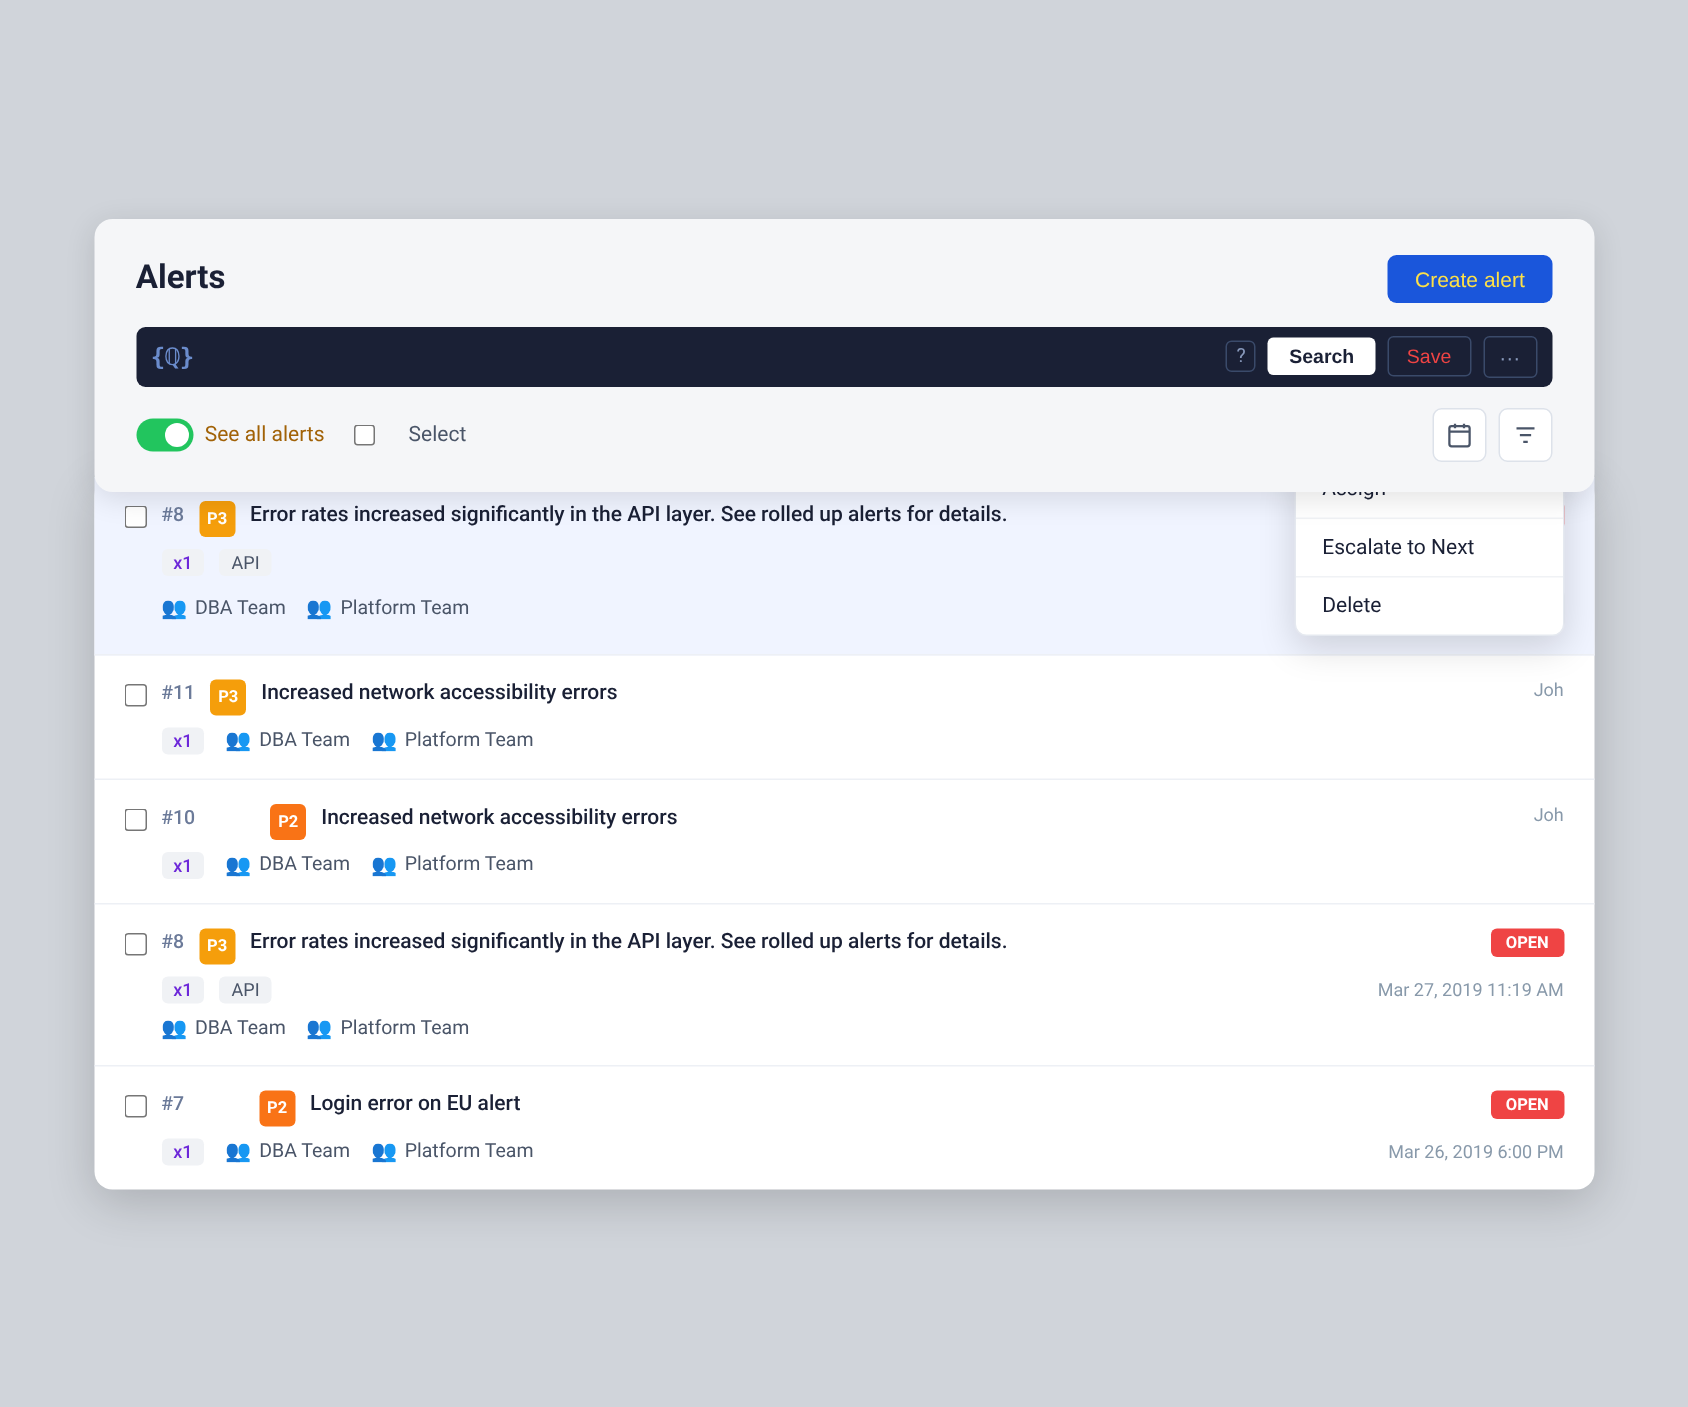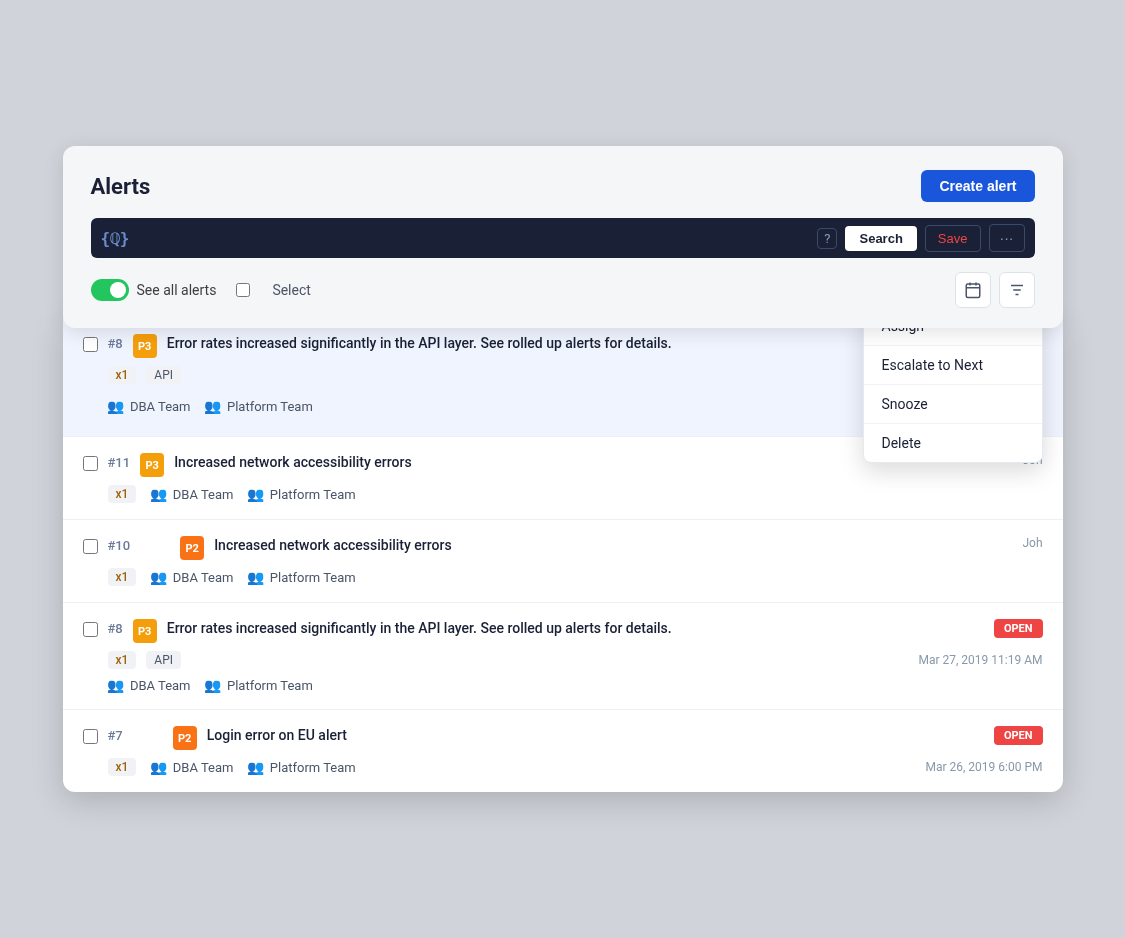--- a/index.html
+++ b/index.html
@@ -31,26 +31,26 @@
       align-items: center;
       margin-bottom: 16px;
     }
     .alerts-title {
       font-size: 22px;
       font-weight: 700;
       color: #1a2035;
     }
     .create-alert-btn {
       background: #1a56db;
-      color: #ffffff;
+      color: #fde047;
       border: none;
       border-radius: 6px;
       padding: 8px 18px;
       font-size: 14px;
-      font-weight: 700;
+      font-weight: 400;
       cursor: pointer;
     }
     .search-bar {
       background: #1a2035;
       border-radius: 6px;
       display: flex;
       align-items: center;
       padding: 6px 10px;
       gap: 8px;
       margin-bottom: 14px;
@@ -134,21 +134,21 @@
       position: absolute;
       width: 16px;
       height: 16px;
       background: #fff;
       border-radius: 50%;
       top: 3px;
       right: 3px;
     }
     .toggle-label {
       font-size: 14px;
-      color: #404040;
+      color: #a16207;
     }
     .select-check {
       display: flex;
       align-items: center;
       gap: 22px;
     }
     .select-check input[type="checkbox"] {
       width: 14px;
       height: 14px;
     }
@@ -252,21 +252,21 @@
       margin-top: 8px;
       padding-left: 25px;
     }
     .alert-meta-left {
       display: flex;
       align-items: center;
       gap: 10px;
     }
     .count-badge {
       background: #f0f2f5;
-      color: #a16207;
+      color: #6d28d9;
       font-size: 12px;
       padding: 2px 8px;
       border-radius: 4px;
       font-weight: 500;
     }
     .tag-badge {
       background: #f0f2f5;
       color: #4a5568;
       font-size: 12px;
       padding: 2px 8px;
@@ -434,21 +434,20 @@
         <div class="alert-actions">
           <button class="action-btn">Ack</button>
           <button class="action-btn">Close</button>
           <button class="more-action-btn">···</button>
         </div>
       </div>
 
       <div class="dropdown-menu">
         <div class="dropdown-item">Assign</div>
         <div class="dropdown-item">Escalate to Next</div>
-        <div class="dropdown-item">Snooze</div>
         <div class="dropdown-item">Delete</div>
       </div>
     </div>
 
     <div class="alert-item">
       <div class="alert-top-row">
         <input type="checkbox" class="alert-checkbox" style="">
         <span class="alert-id">#11</span>
         <span class="priority-badge priority-p3">P3</span>
         <span class="alert-message">Increased network accessibility errors</span>

